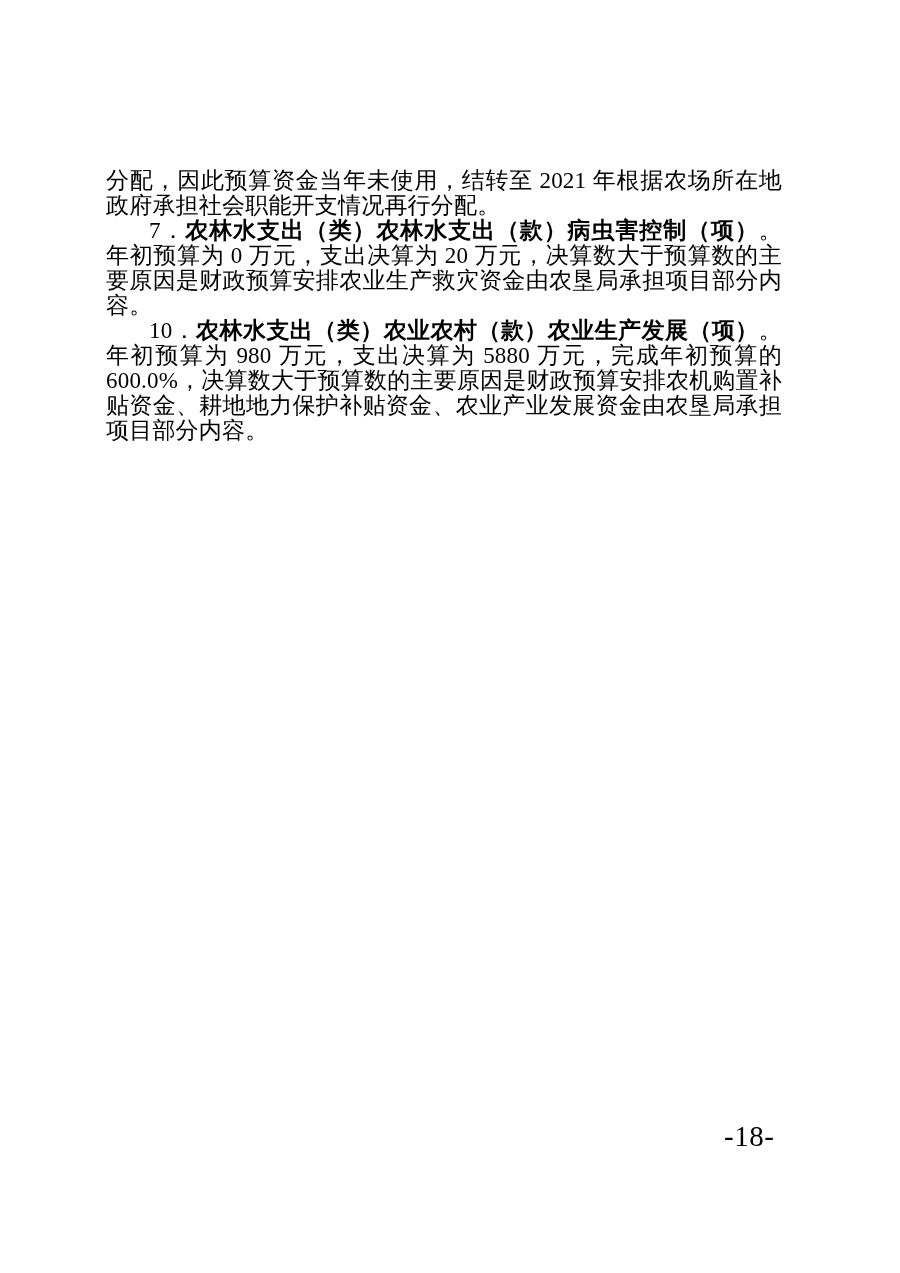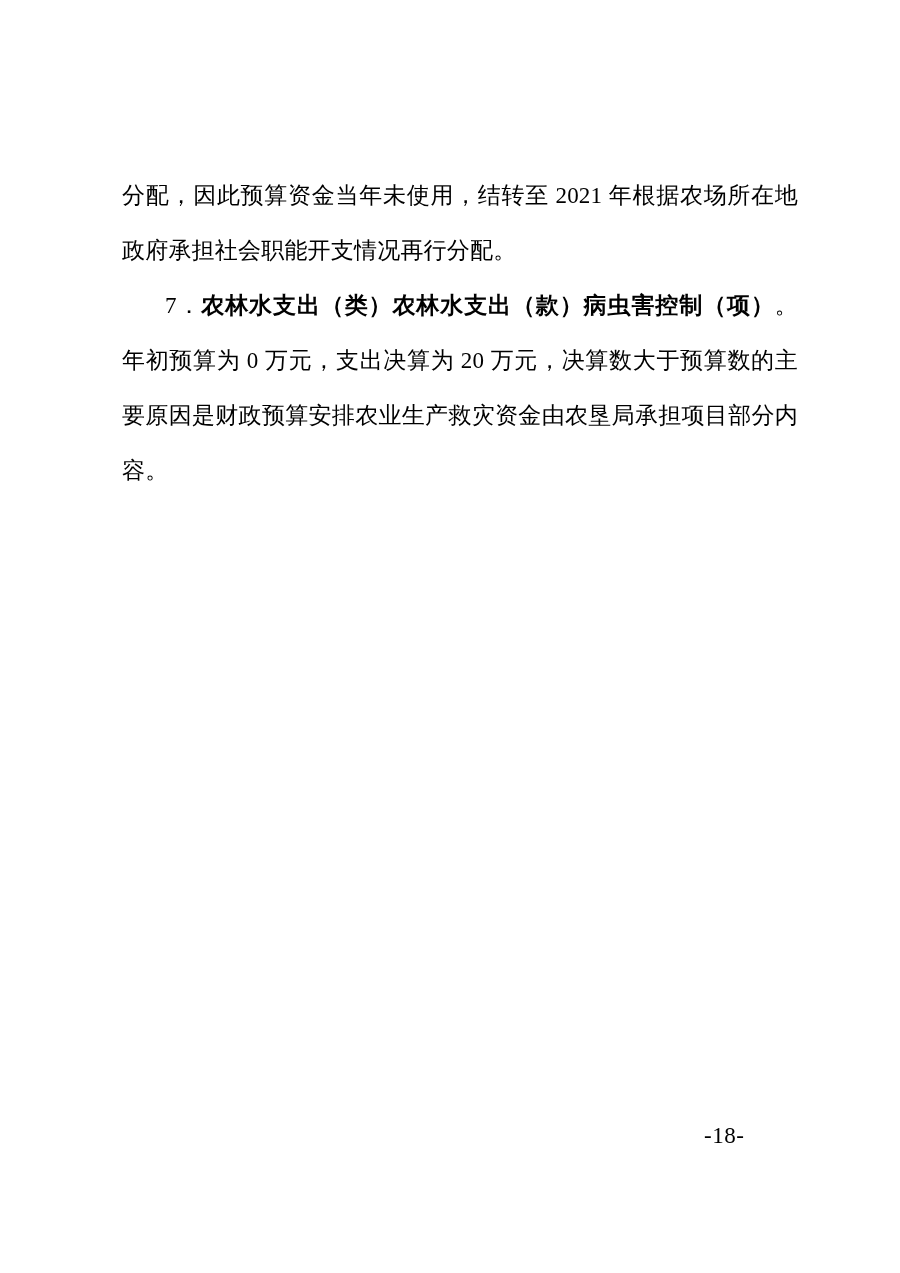--- a/index.html
+++ b/index.html
@@ -11,25 +11,25 @@
     position: relative;
     width: 900px;
     height: 1273px;
     background: #ffffff;
     overflow: hidden;
     font-family: "Liberation Serif", "DejaVu Serif", serif;
     color: #000000;
   }
   .body-text {
     position: absolute;
-    left: 122px;
+    left: 106px;
     top: 168px;
     width: 676px;
     font-size: 23px;
-    line-height: 55px;
+    line-height: 25px;
     text-align: justify;
     text-justify: inter-character;
     letter-spacing: 0.2px;
   }
   .para {
     margin: 0;
     padding: 0;
     text-indent: 43px;
   }
   .para.continuation {
@@ -39,40 +39,41 @@
     font-weight: normal;
   }
   .para-heading {
     font-weight: 700;
   }
   .para-body {
     font-weight: normal;
   }
   .page-number {
     position: absolute;
-    left: 704px;
+    left: 724px;
     top: 1122px;
-    font-size: 23px;
+    font-size: 29px;
     line-height: 28px;
     letter-spacing: 0.5px;
     color: #000000;
   }
 </style>
 </head>
 <body>
 
 <div class="page">
 
   <main class="body-text">
 
     <p class="para continuation"><span class="para-body">分配，因此预算资金当年未使用，结转至 2021 年根据农场所在地政府承担社会职能开支情况再行分配。</span></p>
 
     <p class="para"><span class="para-number">7．</span><span class="para-heading">农林水支出（类）农林水支出（款）病虫害控制（项）</span><span class="para-body">。年初预算为 0 万元，支出决算为 20 万元，决算数大于预算数的主要原因是财政预算安排农业生产救灾资金由农垦局承担项目部分内容。</span></p>
 
 
 
+    <p class="para"><span class="para-number">10．</span><span class="para-heading">农林水支出（类）农业农村（款）农业生产发展（项）</span><span class="para-body">。年初预算为 980 万元，支出决算为 5880 万元，完成年初预算的 600.0%，决算数大于预算数的主要原因是财政预算安排农机购置补贴资金、耕地地力保护补贴资金、农业产业发展资金由农垦局承担项目部分内容。</span></p>
 
 
   </main>
 
   <div class="page-number">-18-</div>
 
 </div>
 
 </body></html>

